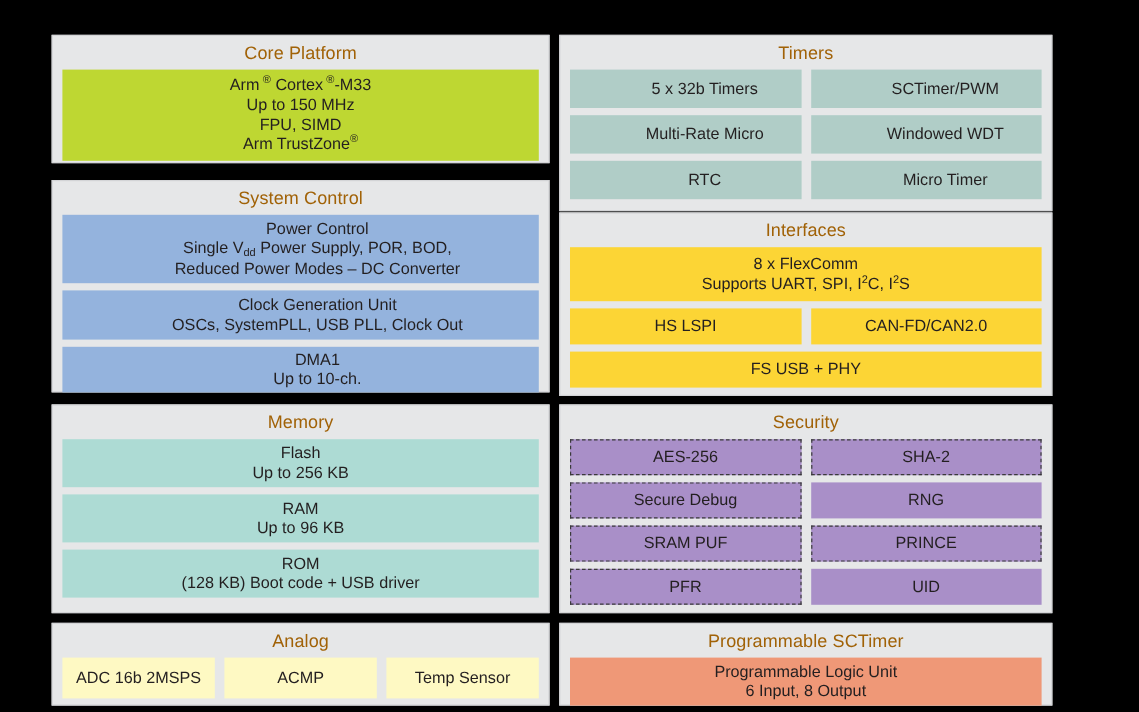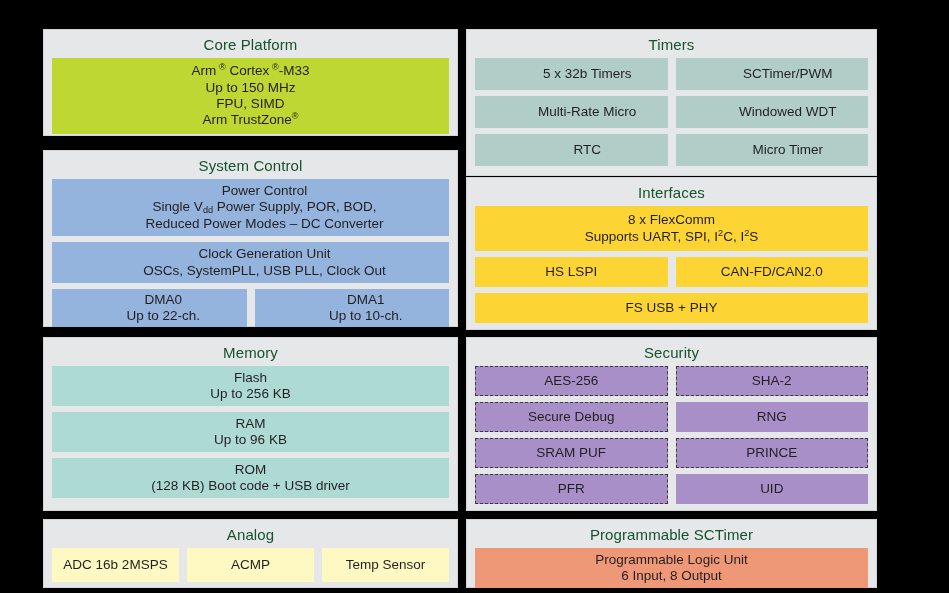--- a/index.html
+++ b/index.html
@@ -17,21 +17,21 @@
     background:#e6e7e8;
     border:1px solid #d3d4d6;
     box-sizing:border-box;
     padding:0;
   }
   .panel-title{
     text-align:center;
     font-size:15px;
     line-height:1;
     padding:7px 0 6px 0;
-    color:#14532d;
+    color:#a16207;
     letter-spacing:.1px;
   }
   .rows{padding:0 8px 7px 8px;}
   .row{display:flex;gap:8px;margin-bottom:6px;}
   .row:last-child{margin-bottom:0;}
 
   .blk{
     flex:1;
     box-sizing:border-box;
     display:flex;
@@ -115,24 +115,20 @@
         </div>
       </div>
       <div class="row">
         <div class="blk c-sys" id="b-clock">
           <span class="l2">Clock Generation Unit</span>
           <span class="l2">OSCs, SystemPLL, USB PLL, Clock Out</span>
         </div>
       </div>
       <div class="row">
         <div class="blk c-sys dma">
-          <span class="l2">DMA0</span>
-          <span class="l2">Up to 22-ch.</span>
-        </div>
-        <div class="blk c-sys dma">
           <span class="l2">DMA1</span>
           <span class="l2">Up to 10-ch.</span>
         </div>
       </div>
     </div>
   </div>
 
   <div class="panel" id="p-memory">
     <div class="panel-title">Memory</div>
     <div class="rows">

